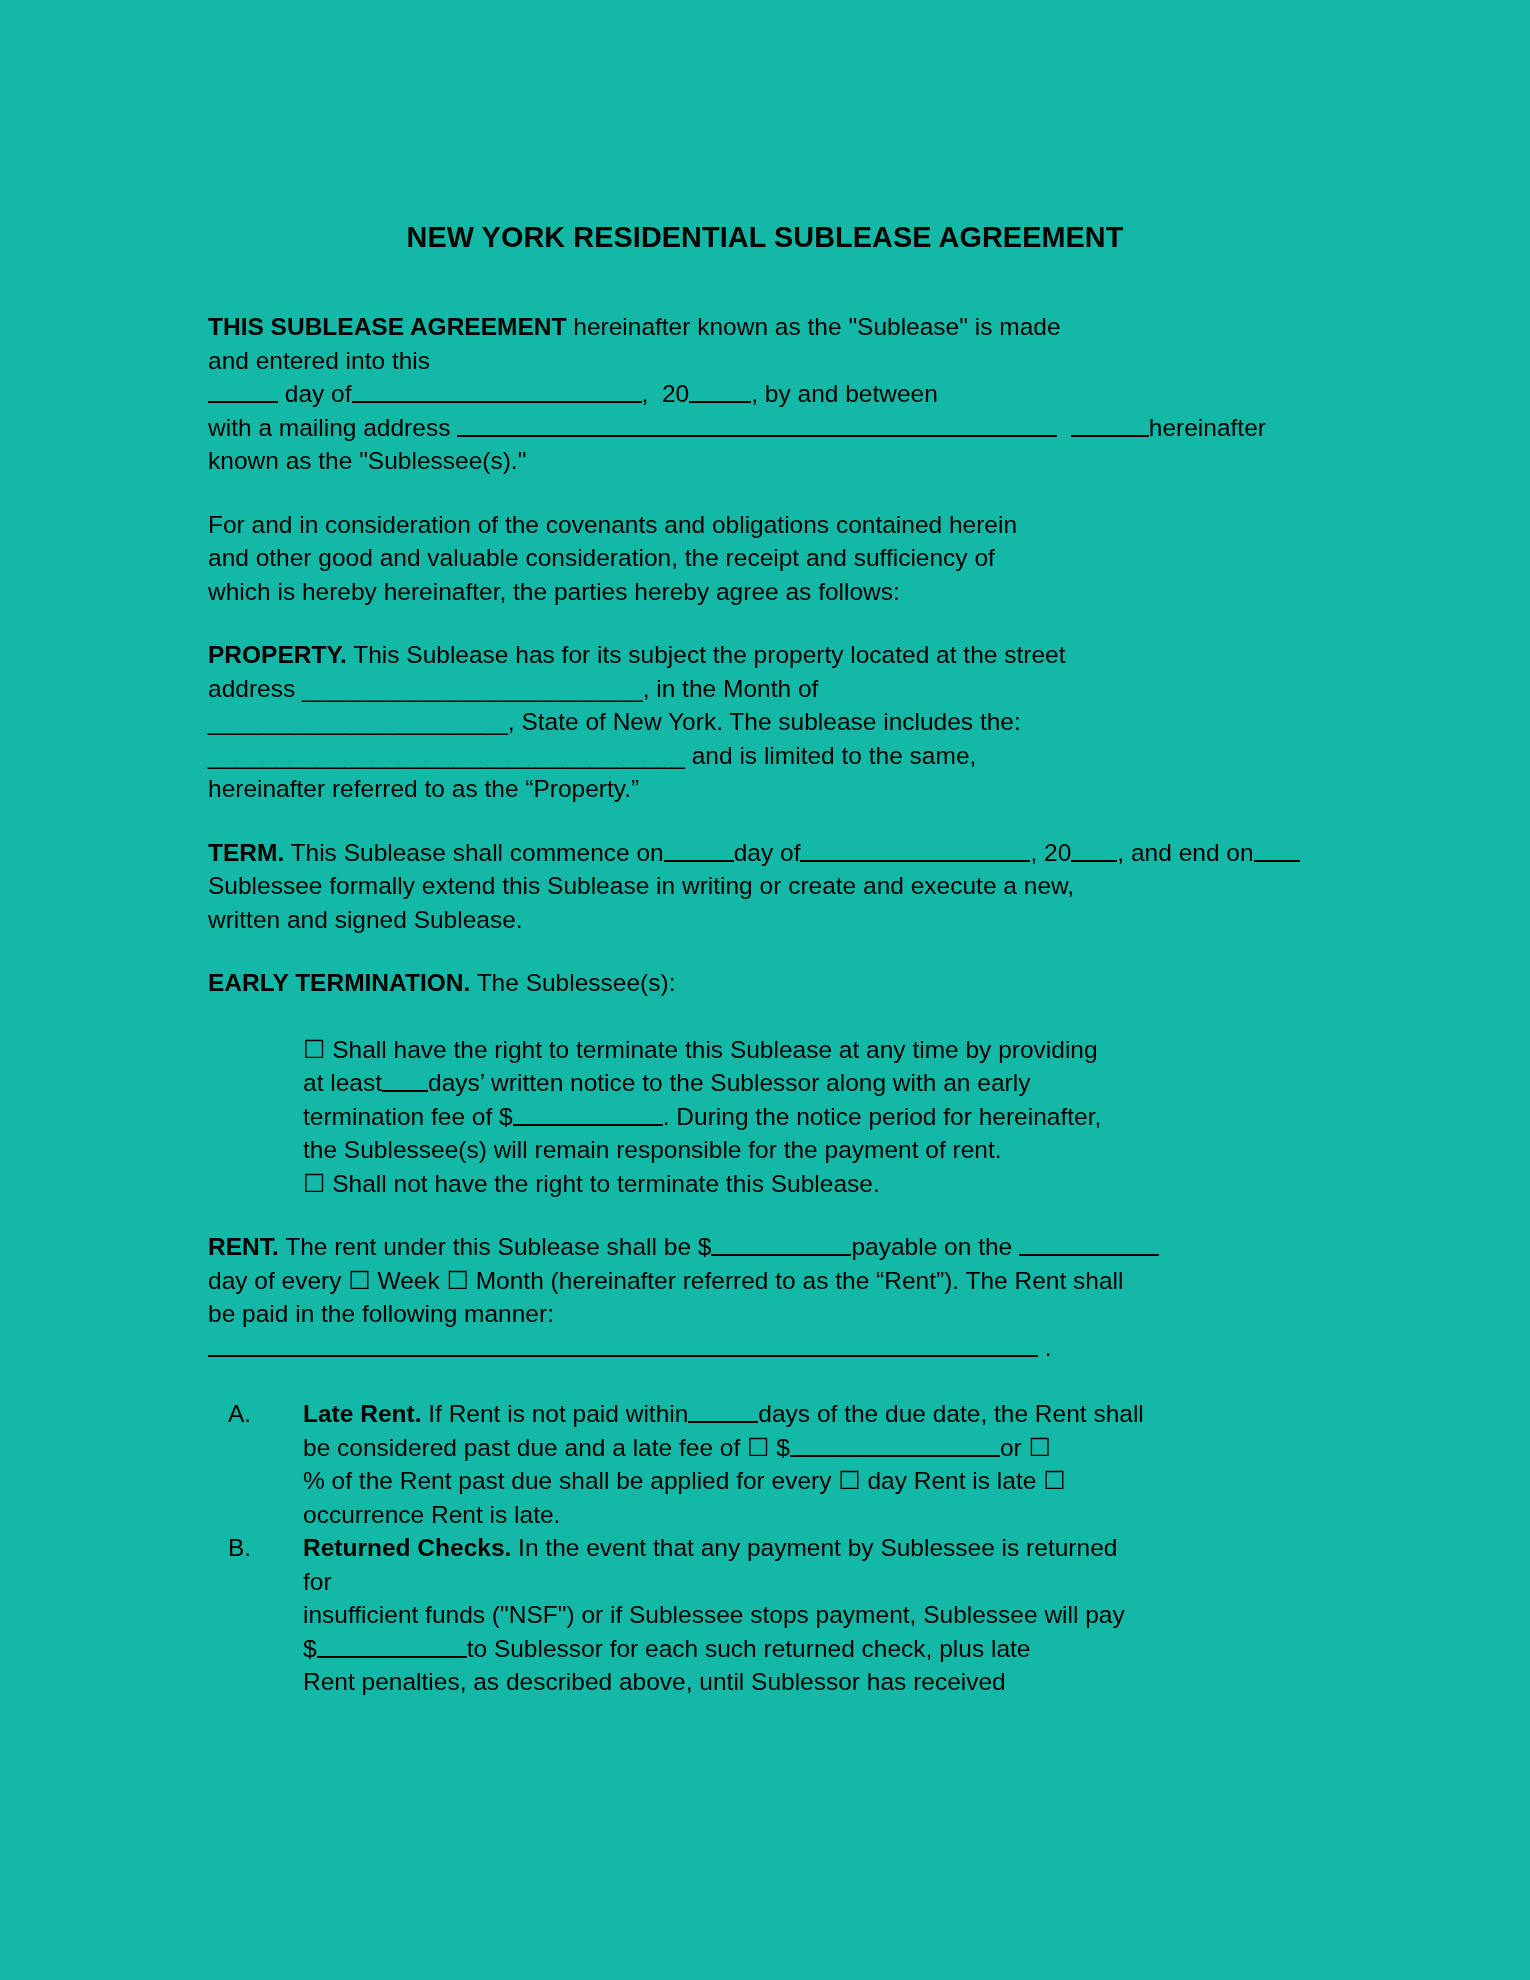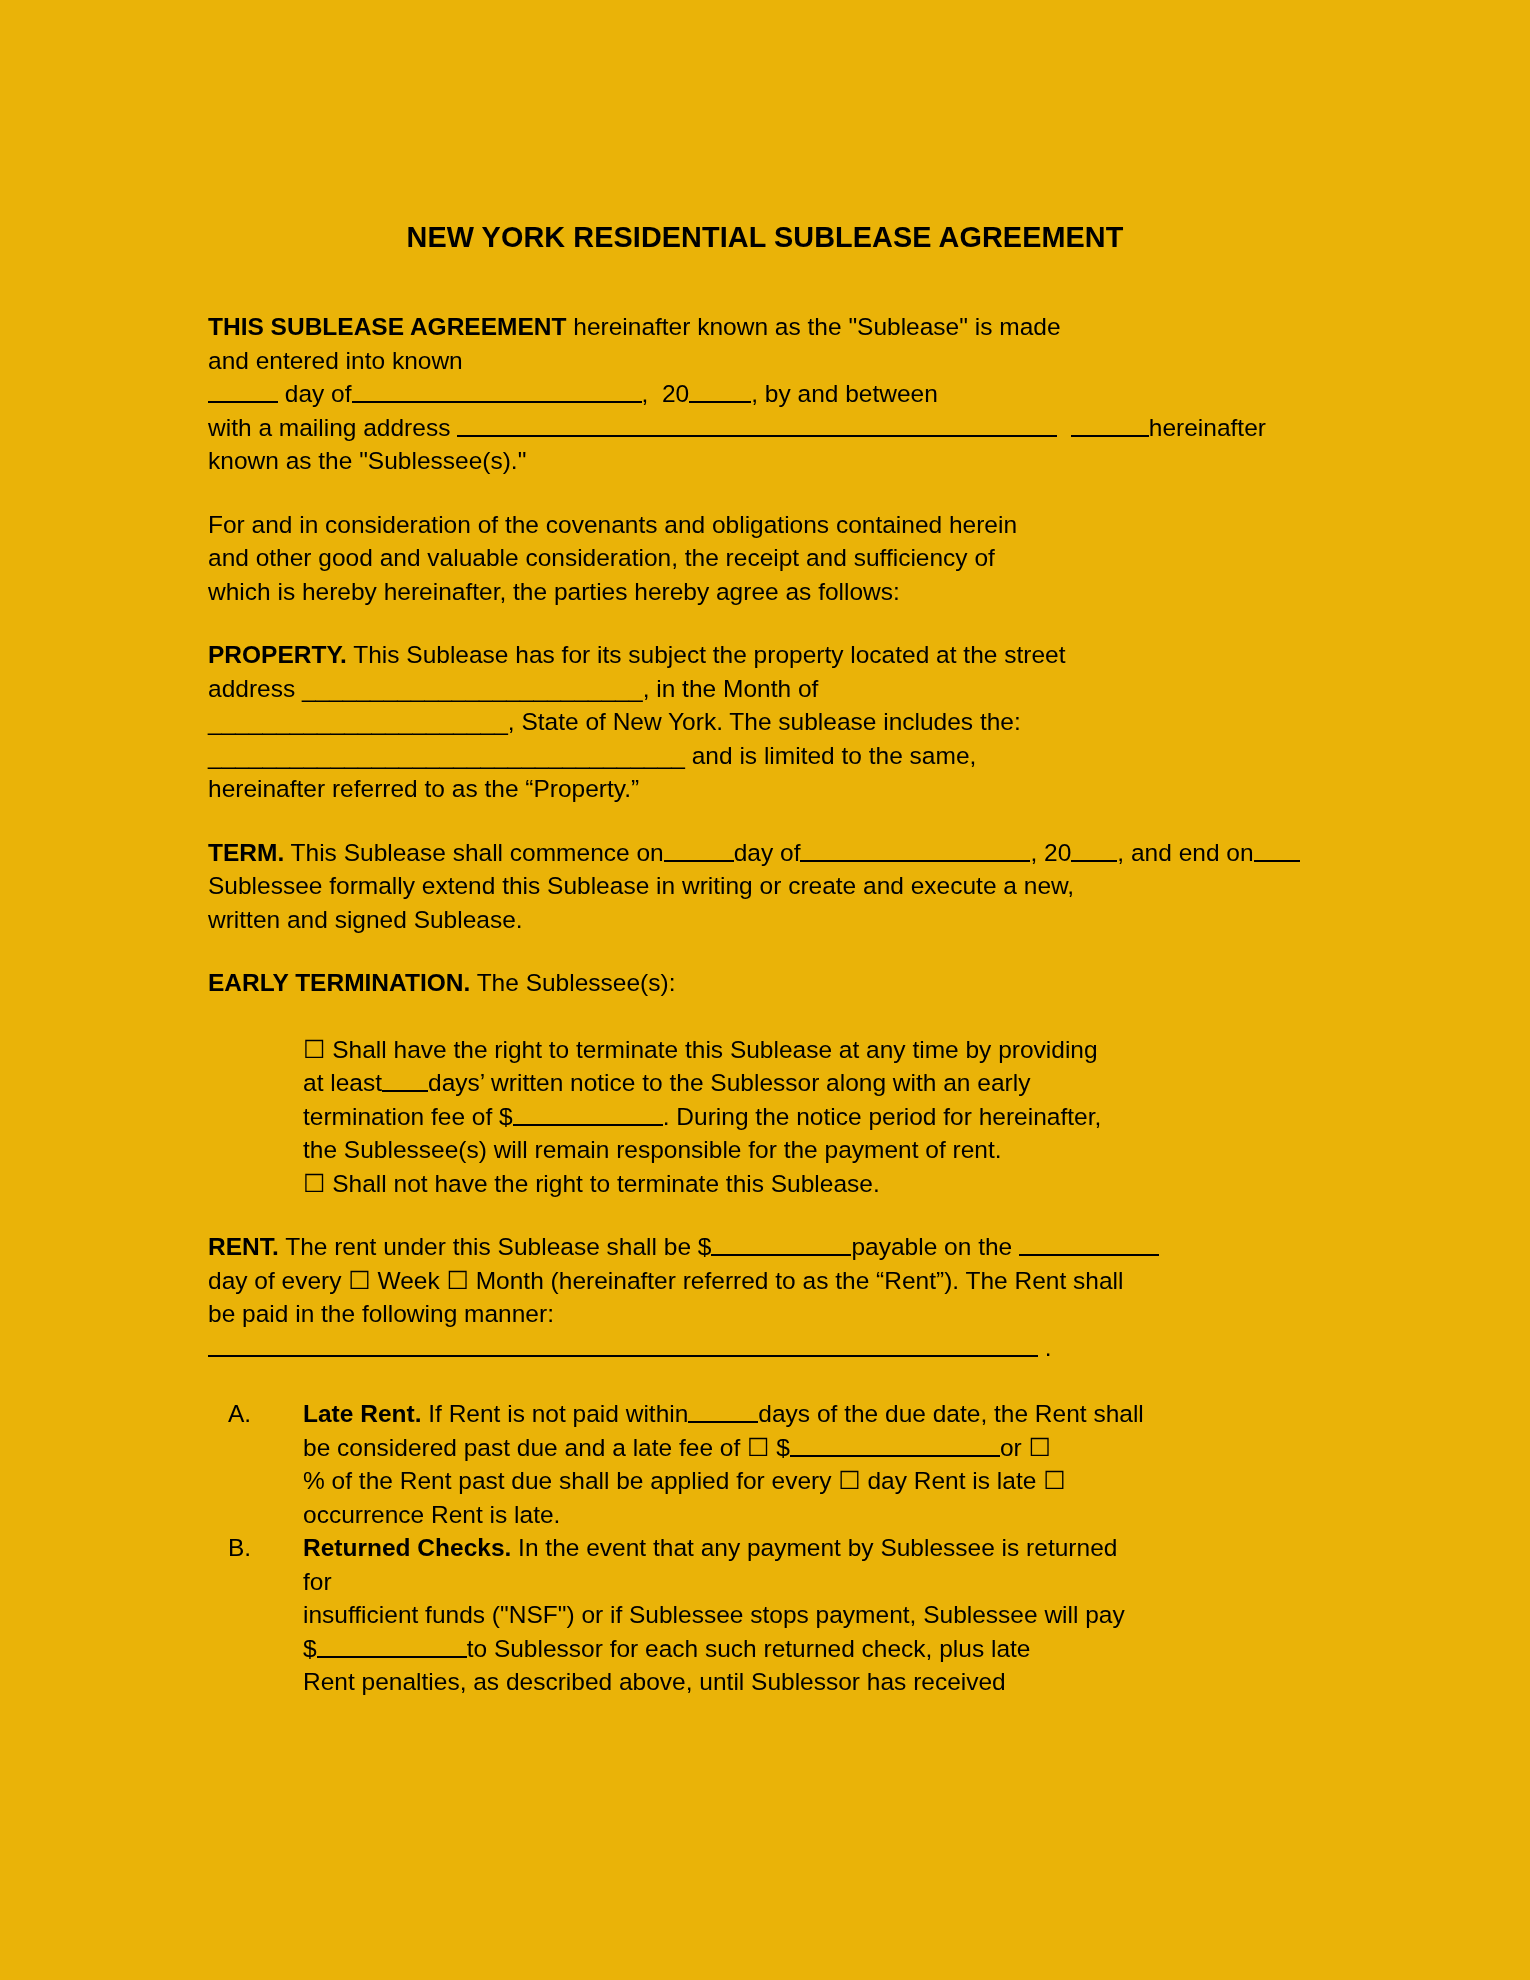--- a/index.html
+++ b/index.html
@@ -9,21 +9,21 @@
     background: #ffffff;
   }
   body {
     font-family: "Liberation Sans", sans-serif;
     color: #000000;
   }
   .page {
     position: relative;
     width: 1530px;
     height: 1980px;
-    background: #eab308;
+    background: #14b8a6;
     margin: 0 auto;
     overflow: hidden;
     box-sizing: border-box;
   }
   .doc-title {
     position: absolute;
     left: 0;
     right: 0;
     top: 200px;
     text-align: center;
@@ -107,21 +107,21 @@
 <body>
 
 <div class="page">
 
   <h1 class="doc-title">NEW YORK RESIDENTIAL SUBLEASE AGREEMENT</h1>
 
   <div class="body-col">
 
     <div class="para">
       <span class="ln"><b>THIS SUBLEASE AGREEMENT</b><span> hereinafter known as the "Sublease" is made</span></span>
-      <span class="ln">and entered into known</span>
+      <span class="ln">and entered into this</span>
       <span class="ln"><span class="rule r-w70"></span><span> day of</span><span class="rule r-w290"></span><span>,  20</span><span class="rule r-w62"></span><span>, by and between</span></span>
       <span class="ln"><span>with a mailing address </span><span class="rule r-w600"></span>&nbsp;&nbsp;<span class="rule r-w78"></span><span>hereinafter</span></span>
       <span class="ln">known as the "Sublessee(s)."</span>
     </div>
 
     <div class="para">
       <span class="ln">For and in consideration of the covenants and obligations contained herein</span>
       <span class="ln">and other good and valuable consideration, the receipt and sufficiency of</span>
       <span class="ln">which is hereby hereinafter, the parties hereby agree as follows:</span>
     </div>

